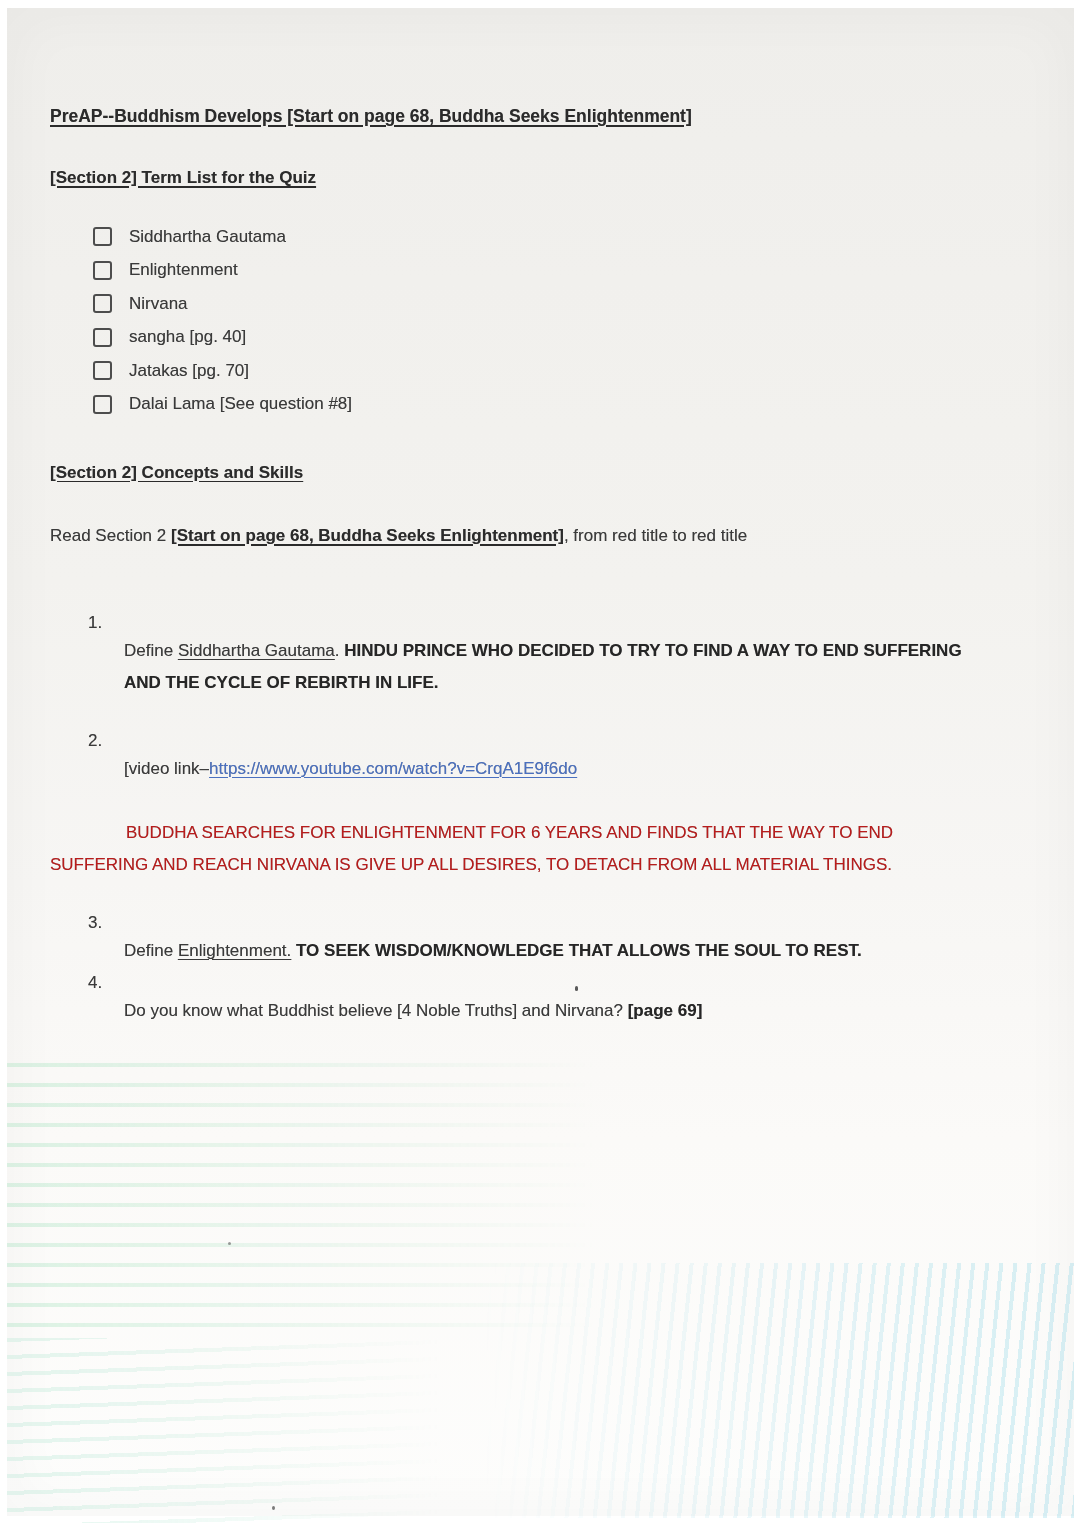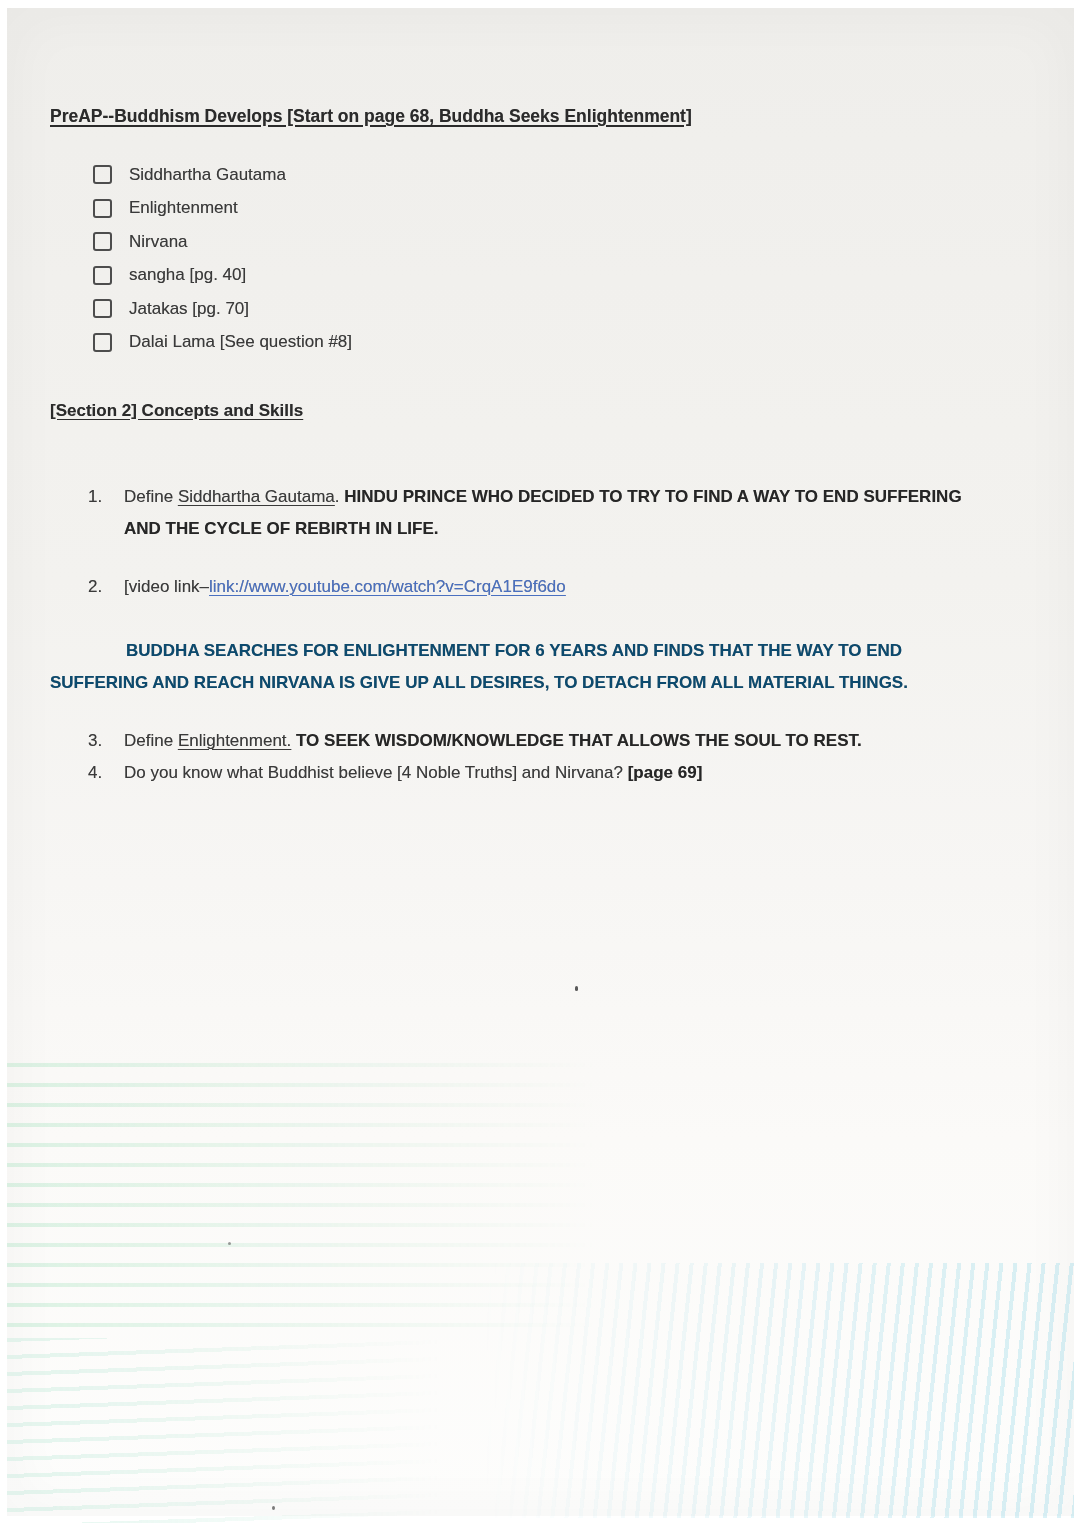--- a/index.html
+++ b/index.html
@@ -104,38 +104,38 @@
     text-underline-offset:3px;
   }
   .ans{font-weight:700;color:#262626;}
 
   .q{
     display:flex;
     padding-left:38px;
     line-height:32px;
   }
   .q-num{width:36px;flex-shrink:0;color:#3a3a3a;}
-  .q-body{flex:1;color:#3a3a3a;}
+  .q-body{flex:1;color:#3a3a3a;margin-top:28px;}
   .q1{margin-top:58px;}
   .q2{margin-top:26px;}
   .q3{margin-top:26px;}
   .q4{margin-top:0;}
 
   .link{
     color:#4a70c0;
     text-decoration:underline;
     text-decoration-thickness:1.2px;
     text-underline-offset:3px;
     cursor:pointer;
   }
   .answer-para{
     margin:32px 0 0 0;
     line-height:32px;
     text-indent:76px;
-    font-weight:700;color:#0c4a6e;
+    font-weight:400;color:#b91c1c;
     max-width:935px;
   }
 
   .speck{position:absolute;background:#5a5a5a;border-radius:50%;}
   .speck1{left:575px;top:986px;width:3px;height:5px;border-radius:2px;}
   .speck2{left:272px;top:1506px;width:3px;height:4px;opacity:.8;}
   .speck3{left:228px;top:1242px;width:3px;height:3px;opacity:.6;}
 </style>
 </head>
 <body>
@@ -144,20 +144,21 @@
   <div class="paper">
     <div class="stripes stripes-mint"></div>
     <div class="stripes stripes-cyan"></div>
     <div class="stripes stripes-mint2"></div>
   </div>
 
   <div class="content">
 
     <h1 class="h-title">PreAP--Buddhism Develops [Start on page 68, Buddha Seeks Enlightenment]</h1>
 
+    <h2 class="h-section">[Section 2] Term List for the Quiz</h2>
 
     <ul class="term-list">
       <li>
         <span class="checkbox"></span>
         <span class="term-label">Siddhartha Gautama</span>
       </li>
       <li>
         <span class="checkbox"></span>
         <span class="term-label">Enlightenment</span>
       </li>
@@ -174,30 +175,31 @@
         <span class="term-label">Jatakas [pg. 70]</span>
       </li>
       <li>
         <span class="checkbox"></span>
         <span class="term-label">Dalai Lama [See question #8]</span>
       </li>
     </ul>
 
     <h2 class="h-section h-section2">[Section 2] Concepts and Skills</h2>
 
+    <p class="read-line"><span>Read Section 2 </span><span class="bold-underline">[Start on page 68, Buddha Seeks Enlightenment]</span><span>, from red title to red title</span></p>
 
     <div class="q q1">
       <span class="q-num">1.</span>
       <div class="q-body"><span>Define </span><span class="underline">Siddhartha Gautama</span><span>. </span><span class="ans">HINDU PRINCE WHO DECIDED TO TRY TO FIND A WAY TO END SUFFERING AND THE CYCLE OF REBIRTH IN LIFE.</span></div>
     </div>
 
     <div class="q q2">
       <span class="q-num">2.</span>
       <div class="q-body">
-        <div><span>[video link–</span><span class="link">link://www.youtube.com/watch?v=CrqA1E9f6do</span></div>
+        <div><span>[video link–</span><span class="link">https://www.youtube.com/watch?v=CrqA1E9f6do</span></div>
       </div>
     </div>
 
     <p class="answer-para">BUDDHA SEARCHES FOR ENLIGHTENMENT FOR 6 YEARS AND FINDS THAT THE WAY TO END SUFFERING AND REACH NIRVANA IS GIVE UP ALL DESIRES, TO DETACH FROM ALL MATERIAL THINGS.</p>
 
     <div class="q q3">
       <span class="q-num">3.</span>
       <div class="q-body"><span>Define </span><span class="underline">Enlightenment.</span><span> </span><span class="ans">TO SEEK WISDOM/KNOWLEDGE THAT ALLOWS THE SOUL TO REST.</span></div>
     </div>
 

